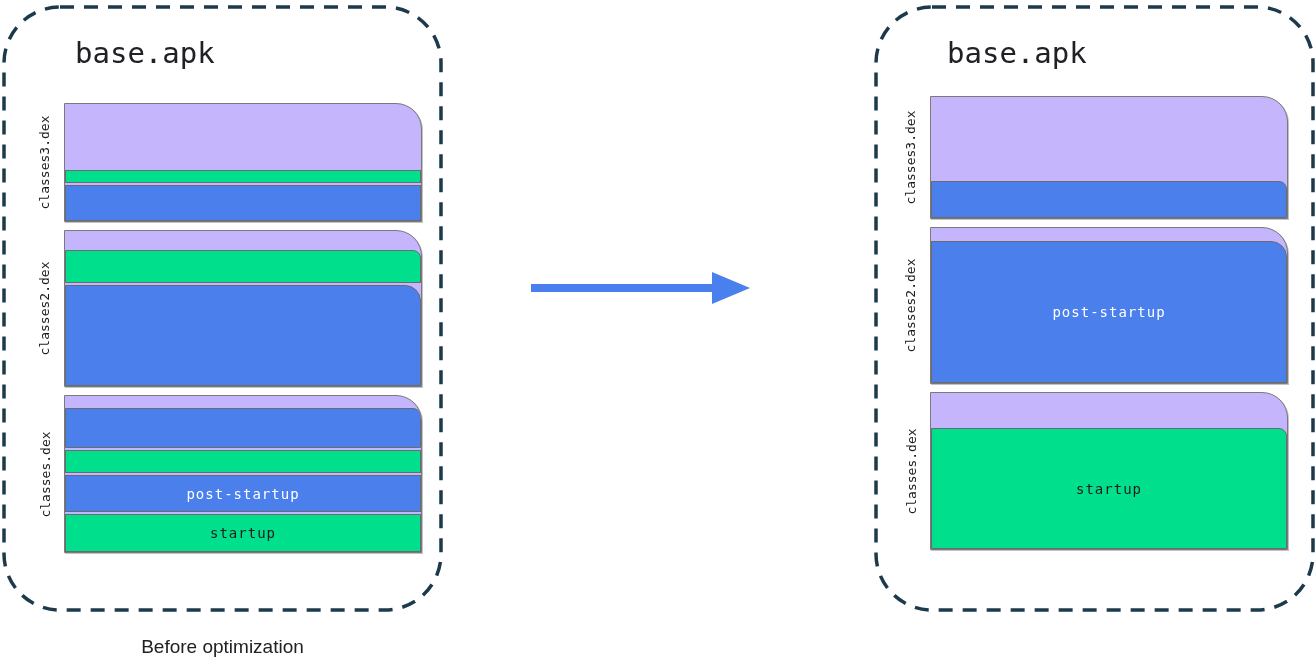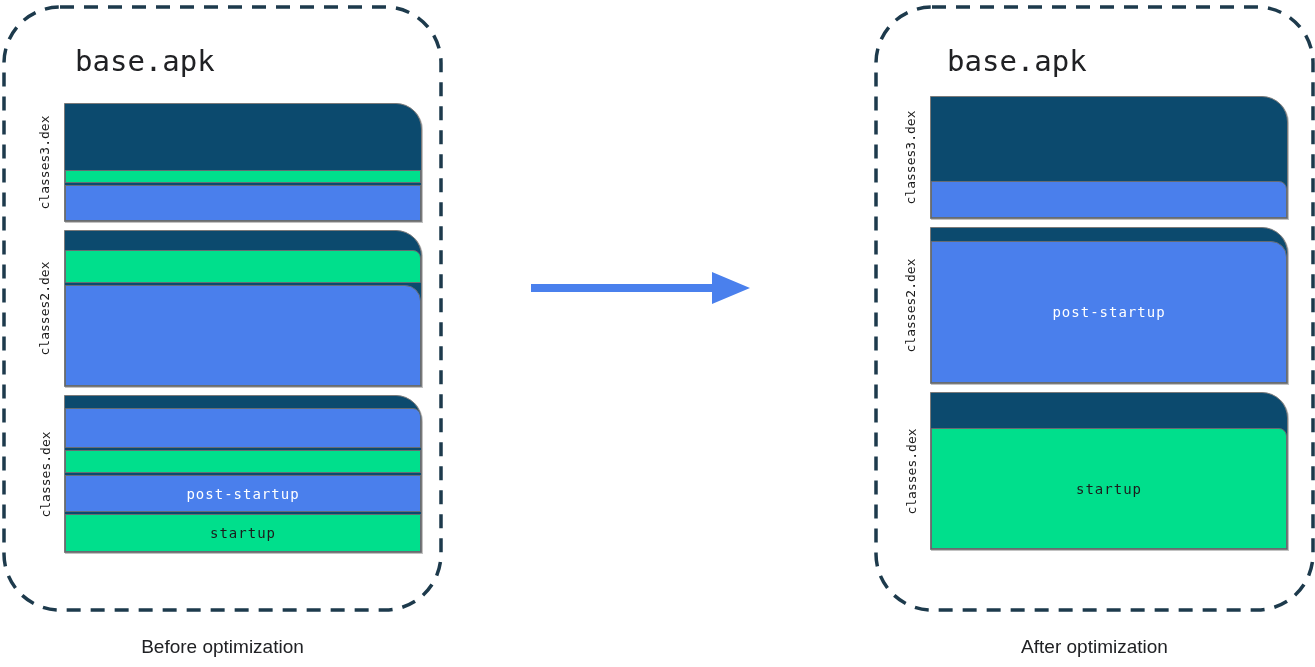--- a/index.html
+++ b/index.html
@@ -7,39 +7,39 @@
     position:relative; width:1315px; height:667px; background:#ffffff;
     font-family:"Liberation Sans", sans-serif; overflow:hidden;
   }
   .bg-svg { position:absolute; left:0; top:0; z-index:0; }
 
   .panel { position:absolute; top:5px; width:441px; height:607px; z-index:1; }
   .panel.before { left:2px; }
   .panel.after  { left:874px; }
 
   .apk-title {
-    position:absolute; left:73px; top:39px;
+    position:absolute; left:73px; top:31px;
     font-family:"DejaVu Sans Mono", monospace;
     font-size:29px; color:#202124; letter-spacing:0px; white-space:nowrap;text-align:right;
   }
 
   .files { position:absolute; width:398px; }
   .panel.before .files { left:24px; top:98px; }
   .panel.after  .files { left:18px; top:91px; }
 
   .file-row { display:flex; align-items:stretch; margin-bottom:8px; }
   .vlabel-col {
     width:38px; flex:0 0 38px; display:flex; align-items:center; justify-content:center;
   }
   .vlabel-col span {
     transform:rotate(-90deg); white-space:nowrap;
     font-family:"DejaVu Sans Mono", monospace; font-size:13px; color:#1a1a1a;
   }
   .doc {
-    width:358px; flex:0 0 358px; background:#0c4a6e;
+    width:358px; flex:0 0 358px; background:#c4b5fd;
     border:1px solid #7a7a7a; border-radius:0 26px 0 0;
     box-sizing:border-box; overflow:hidden; position:relative;
     box-shadow:1px 1px 0 rgba(120,120,120,.45);
   }
   .seg { width:100%; box-sizing:border-box; }
   .seg.free { background:transparent; }
   .seg.band {
     border:1px solid #666c72;
     display:flex; align-items:center; justify-content:center;
     font-family:"DejaVu Sans Mono", monospace; font-size:14px; letter-spacing:1px;
@@ -132,16 +132,15 @@
         <div class="file-row">
           <div class="vlabel-col">
             <span>classes.dex</span>
           </div>
           <div class="doc">
             <div class="seg free" style="height: 35px;"></div>
             <div class="seg band on-green curl-sm" style="height: 121px; background: rgb(0, 223, 140);">startup</div>
           </div>
         </div>
       </div>
-    <div class="caption">After optimization</div>
   </div>
 
 </div>
 
 </body></html>

